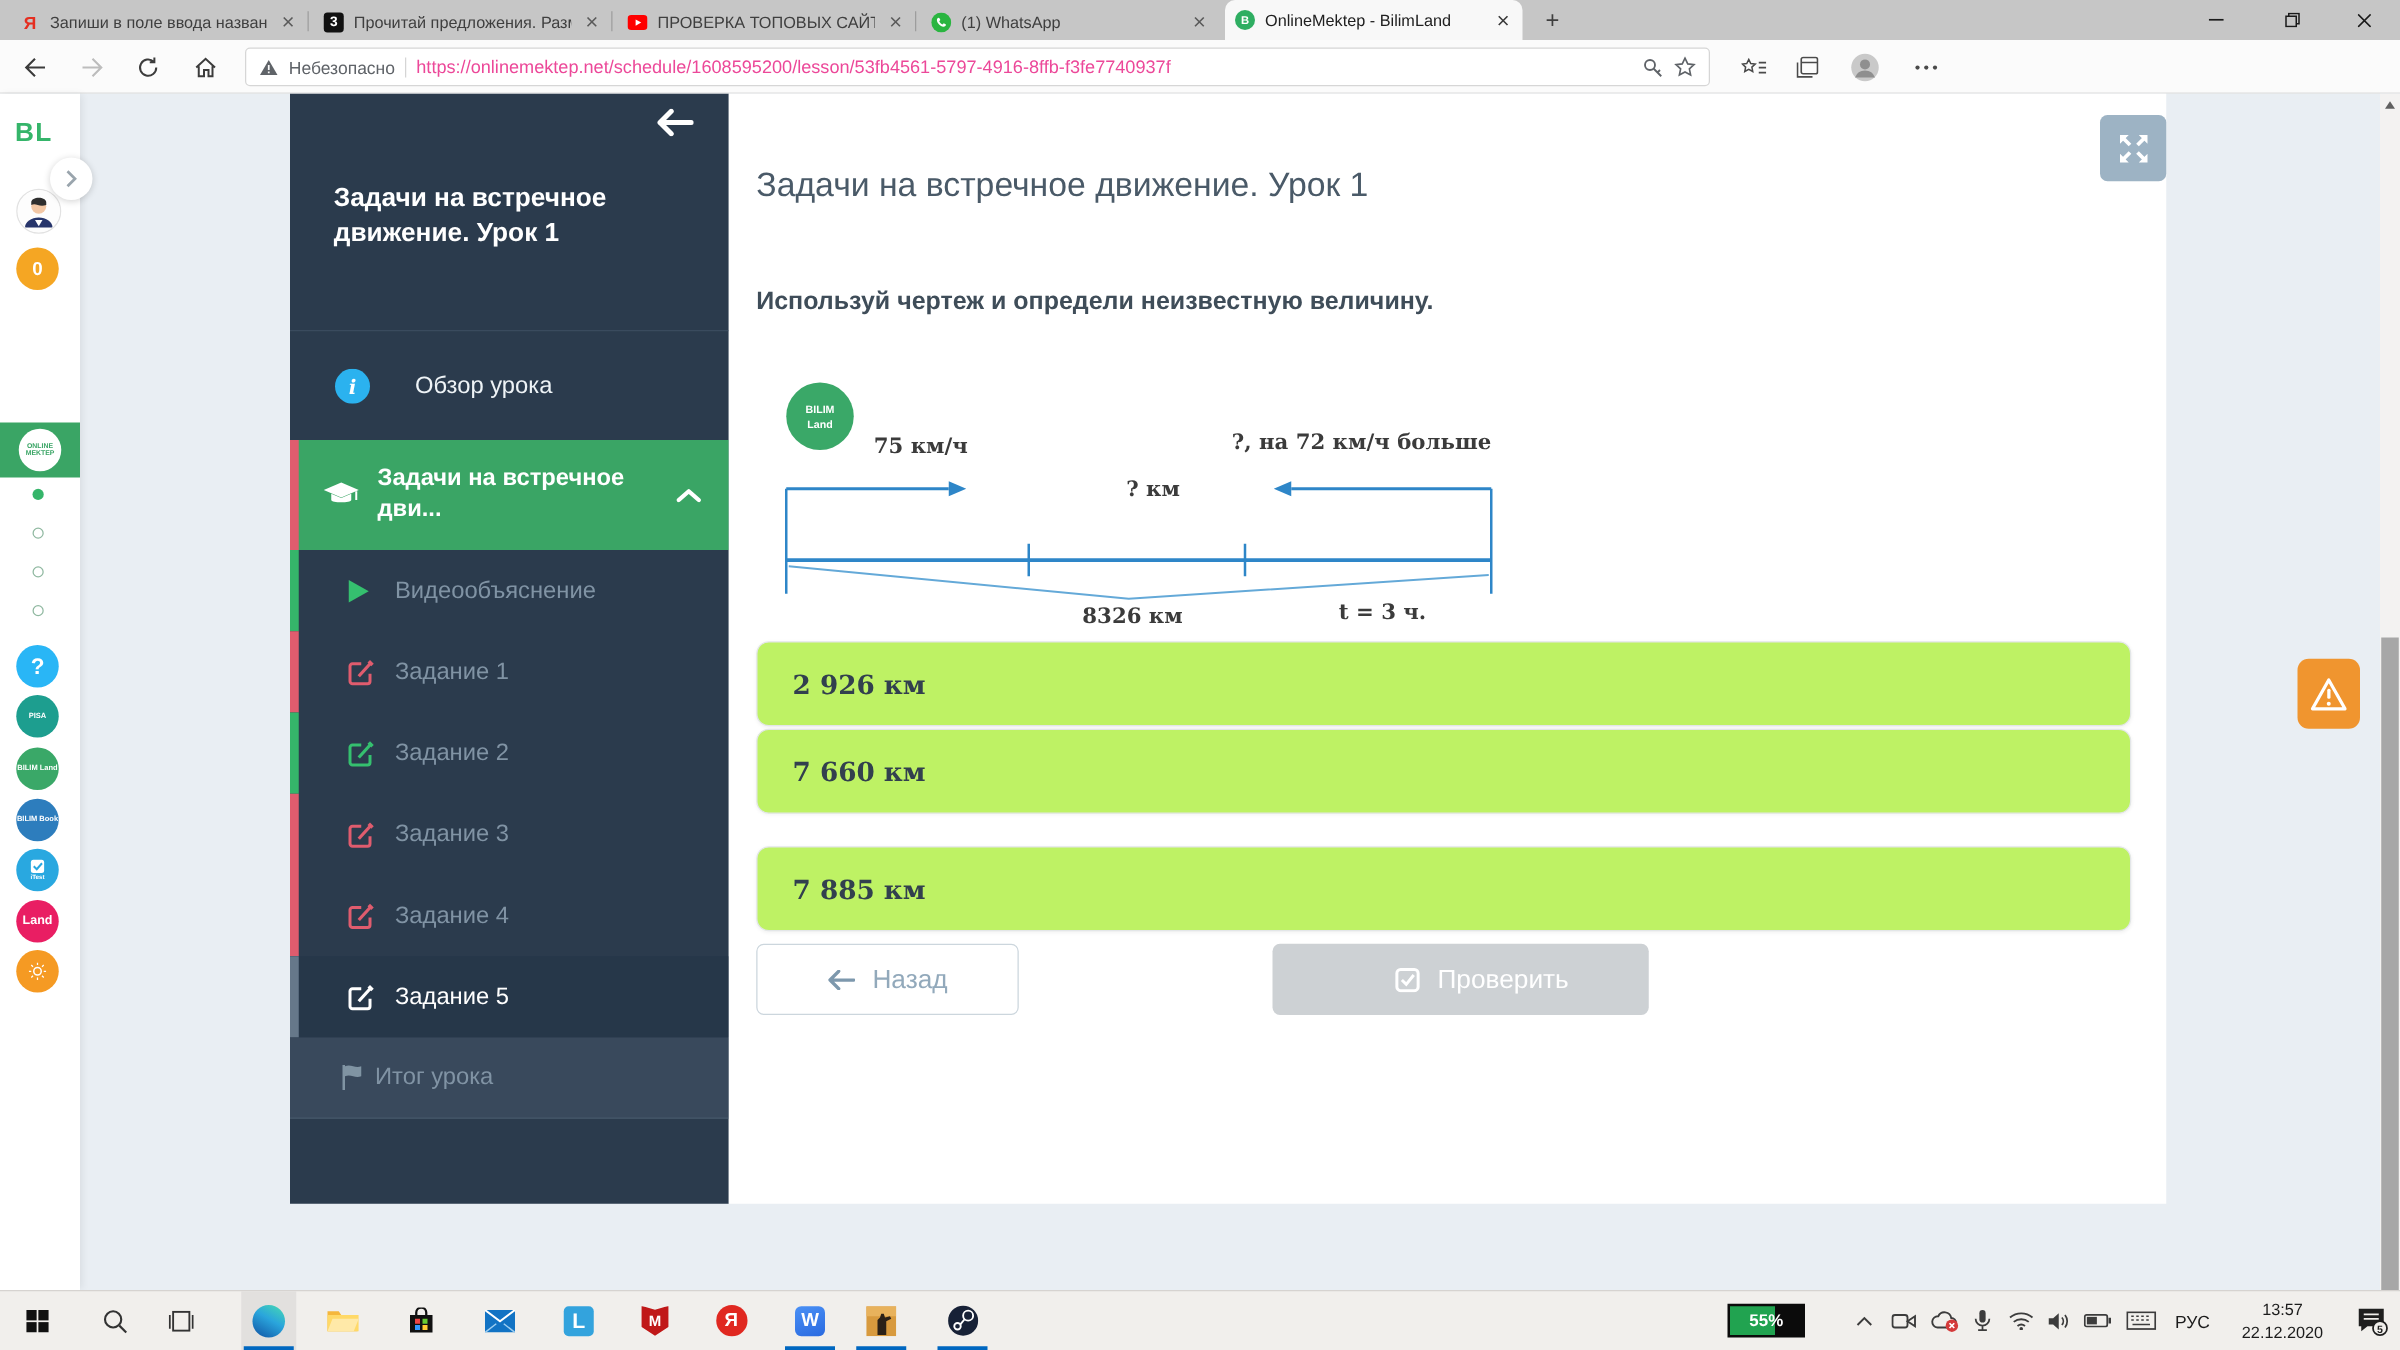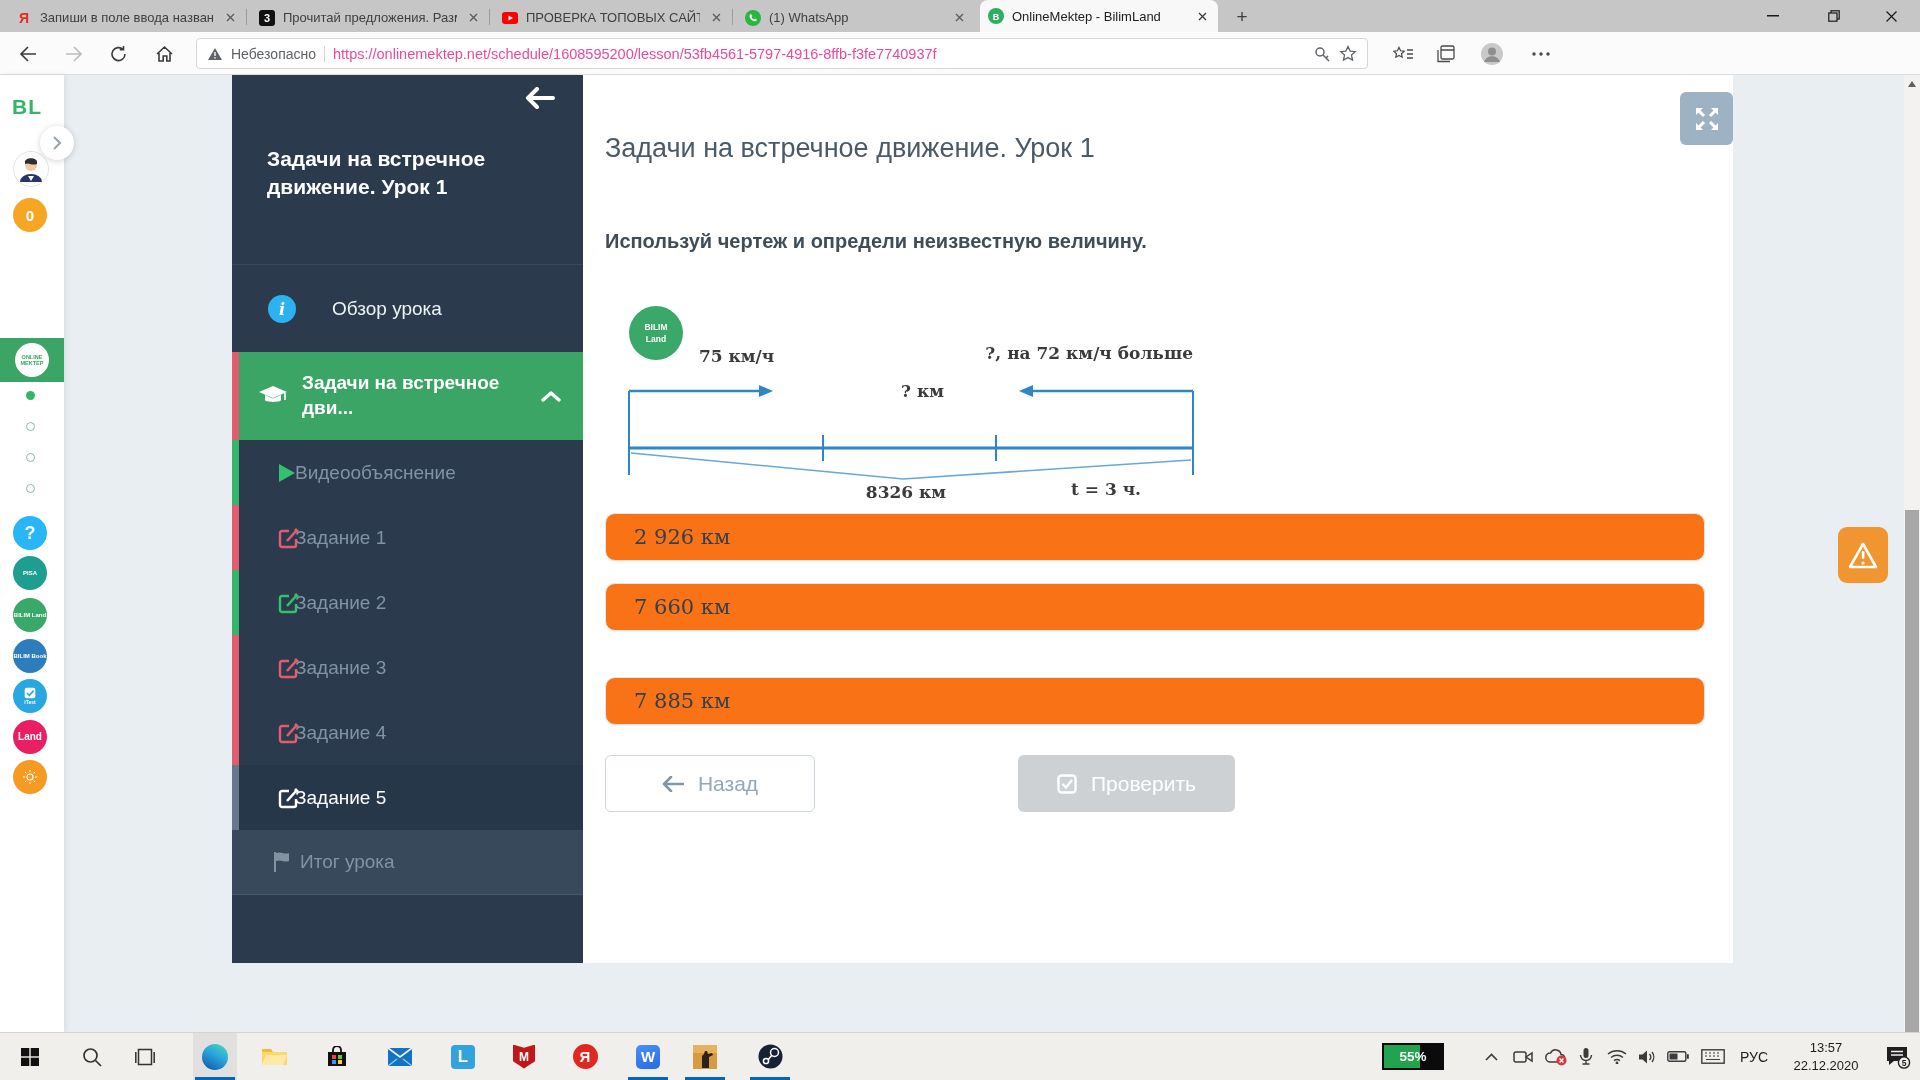--- a/index.html
+++ b/index.html
@@ -41,35 +41,35 @@
   #collapse-btn{position:absolute;left:40px;top:51px;width:34px;height:34px;border-radius:50%;background:#fff;
       box-shadow:0 1px 6px rgba(0,0,0,.18);display:flex;align-items:center;justify-content:center;color:#9aa5ad;font-size:16px;}
   
   #lsidebar{position:absolute;left:232px;top:0;width:351px;height:888px;background:#2b3b4d;color:#fff;}
   #ls-head{position:absolute;top:0;left:0;right:0;height:190px;border-bottom:1px solid #3a4b5e;box-sizing:border-box;}
   #ls-title{position:absolute;left:35px;top:70px;width:260px;font-size:21px;font-weight:bold;line-height:1.35;}
   .lrow{position:absolute;left:0;width:351px;display:flex;align-items:center;box-sizing:border-box;}
   .strip{position:absolute;left:0;top:0;bottom:0;width:7px;}
   .muted{color:#8093a4;}
   .lrow .lbl{font-size:19px;}
-  .sub .lbl{margin-left:63px;}
+  .sub .lbl{margin-left:84px;}
   .edit-ic{position:absolute;left:46px;}
   
   #card{position:absolute;left:583px;top:0;width:1150px;height:888px;background:#fff;}
   #fsbtn{position:absolute;right:0;top:17px;width:53px;height:53px;background:#9db3c4;border-radius:6px;
      display:flex;align-items:center;justify-content:center;}
   #c-title{position:absolute;left:22px;top:58px;font-size:27px;color:#4a5a68;}
   #c-instr{position:absolute;left:22px;top:155px;font-size:20px;font-weight:bold;color:#3f4d59;}
-  .answer{position:absolute;left:22px;width:1100px;height:48px;background:#f97316;border:1px solid #e3e6e8;border-radius:10px;
+  .answer{position:absolute;left:22px;width:1100px;height:68px;background:#bef264;border:1px solid #e3e6e8;border-radius:10px;
      box-shadow:0 1px 3px rgba(0,0,0,.05);display:flex;align-items:center;box-sizing:border-box;padding-left:28px;
-     font-family:"DejaVu Serif",serif;font-size:21px;color:#32404e;}
+     font-family:"DejaVu Serif",serif;font-size:21px;color:#32404e;font-weight:bold;}
   #btn-back{position:absolute;left:22px;top:680px;width:210px;height:57px;border:1px solid #ccd6dd;border-radius:6px;background:#fff;
      display:flex;align-items:center;justify-content:center;gap:14px;color:#92a9bb;font-size:21px;box-sizing:border-box;}
-  #btn-check{position:absolute;left:435px;top:680px;width:217px;height:57px;background:#cdd1d4;border-radius:6px;
-     display:flex;align-items:center;justify-content:center;gap:14px;color:#fff;font-size:21px;}
+  #btn-check{position:absolute;left:435px;top:680px;width:267px;height:57px;background:#cdd1d4;border-radius:6px;
+     display:flex;align-items:center;justify-content:center;gap:14px;color:#fff;font-size:21px;padding-left:34px;}
   #warn-fab{position:absolute;left:1838px;top:452px;width:50px;height:56px;background:#f0952f;border-radius:9px;
      display:flex;align-items:center;justify-content:center;}
   
   #sbar{position:absolute;right:0;top:0;width:16px;height:957px;background:#f3f2f1;}
   #sbar .up{position:absolute;top:6px;left:4px;width:0;height:0;border-left:4px solid transparent;border-right:4px solid transparent;border-bottom:6px solid #606060;}
   #sbar .thumb{position:absolute;top:435px;left:1px;width:14px;height:522px;background:#a7a7a7;}
   
   #taskbar{position:absolute;left:0;top:1032px;width:1920px;height:48px;background:#f1efec;border-top:1px solid #d6d3d0;box-sizing:border-box;}
   .tbtn{position:absolute;top:0;width:44px;height:47px;display:flex;align-items:center;justify-content:center;}
   .tbtn.open:after{content:"";position:absolute;left:2px;bottom:0;width:40px;height:3px;background:#0067c0;}

